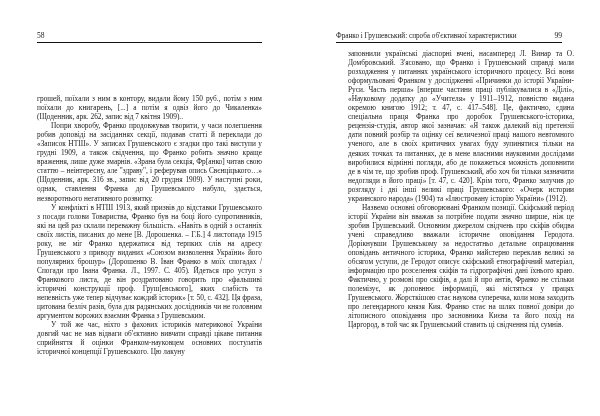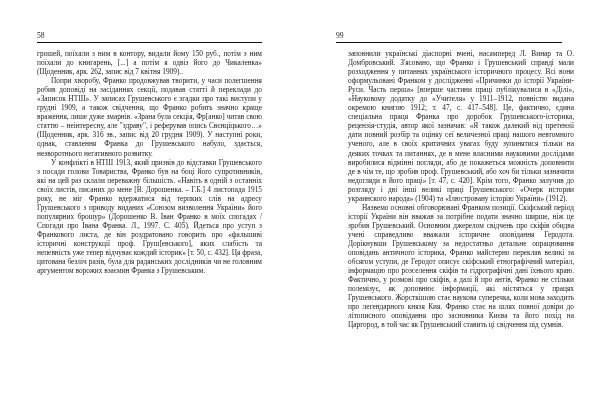--- a/index.html
+++ b/index.html
@@ -9,43 +9,45 @@
   .page.left { left:0; width:300px; }
   .page.right { left:300px; width:300px; }
   .header { position:absolute; top:30px; height:12px; font-size:7.2px; line-height:12px; display:flex; justify-content:space-between; }
   .left .header { left:37px; width:225px;align-items:center; }
   .right .header { left:36px; width:226px; }
   .rule { position:absolute; top:42px; height:0; border-top:0.9px solid #111; }
   .left .rule { left:37px; width:225px; }
   .right .rule { left:36px; width:226px; }
   .pagenum { font-size:7.6px; }
   .body { position:absolute; top:49px; font-size:7.35px; line-height:9.05px; text-align:justify; hyphens:manual; }
-  .left .body { left:37px; width:225px; }
+  .left .body { left:37px; width:225px;margin-top:45px; }
   .right .body { left:36px; width:226px;margin-left:12px; }
   .body p { margin:0; text-indent:0; }
   .body p.ind { text-indent:14px; }
   .body p.cont { text-indent:0; }
 </style>
 </head>
 <body>
 
 <div class="page left">
   <div class="header">
     <span class="pagenum">58</span>
   </div>
   <div class="rule"></div>
   <div class="body">
     <p class="cont">грошей, поїхали з ним в контору, видали йому 150 руб., потім з ним поїхали до книгарень, [...] а потім я одвіз його до Чикаленка» (Щоденник, арк. 262, запис від 7 квітня 1909)..</p>
     <p class="ind">Попри хворобу, Франко продовжував творити, у часи полегшення робив доповіді на засіданнях секції, подавав статті й переклади до «Записок НТШ». У записах Грушевського є згадки про такі виступи у грудні 1909, а також свідчення, що Франко робить значно краще враження, лише дуже змарнів. «Зрана була секція, Фр[анко] читав свою статтю – неінтересну, але "здраву", і реферував опись Свєнціцького…» (Щоденник, арк. 316 зв., запис від 20 грудня 1909). У наступні роки, однак, ставлення Франка до Грушевського набуло, здається, незворотнього негативного розвитку.</p>
     <p class="ind">У конфлікті в НТШ 1913, який призвів до відставки Грушевського з посади голови Товариства, Франко був на боці його супротивників, які на цей раз склали переважну більшість. «Навіть в одній з останніх своїх листів, писаних до мене [В. Дорошенка. – Г.Б.] 4 листопада 1915 року, не міг Франко вдержатися від терпких слів на адресу Грушевського з приводу виданих «Союзом визволення України» його популярних брошур» (Дорошенко В. Іван Франко в моїх спогадах / Спогади про Івана Франка. Л., 1997. С. 405). Йдеться про уступ з Франкового листа, де він роздратовано говорить про «фальшиві історичні конструкції проф. Груш[евського], яких слабість та непевність уже тепер відчуває кождий історик» [т. 50, с. 432]. Ця фраза, цитована безліч разів, була для радянських дослідників чи не головним аргументом ворожих взаємин Франка з Грушевським.</p>
+    <p class="ind">У той же час, ніхто з фахових істориків материкової України довгий час не мав відваги об'єктивно вивчати справді цікаве питання сприйняття й оцінки Франком-науковцем основних постулатів історичної концепції Грушевського. Цю лакуну</p>
   </div>
 </div>
 
 <div class="page right">
   <div class="header">
+    <span>Франко і Грушевський: спроба об'єктивної характеристики</span>
     <span class="pagenum">99</span>
   </div>
   <div class="rule"></div>
   <div class="body">
     <p class="cont">заповнили українські діаспорні вчені, насамперед Л. Винар та О. Домбровський. З'ясовано, що Франко і Грушевський справді мали розходження у питаннях українського історичного процесу. Всі вони оформульовані Франком у дослідженні «Причинки до історії України-Руси. Часть перша» [вперше частини праці публікувалися в «Ділі», «Науковому додатку до «Учителя» у 1911–1912, повністю видана окремою книгою 1912; т. 47, с. 417–548]. Це, фактично, єдина спеціальна праця Франка про доробок Грушевського-історика, рецензія-студія, автор якої зазначав: «Я також далекий від претензії дати повний розбір та оцінку сеї величезної праці нашого невтомного ученого, але в своїх критичних увагах буду зупинятися тільки на деяких точках та питаннях, де в мене власними науковими дослідами виробилися відмінні погляди, або де покажеться можність доповнити де в чім те, що зробив проф. Грушевський, або хоч би тільки зазначити недогляди в його праці» [т. 47, с. 420]. Крім того, Франко залучив до розгляду і дві інші великі праці Грушевського: «Очерк истории украинского народа» (1904) та «Ілюстровану історію України» (1912).</p>
     <p class="ind">Назвемо основні обговорювані Франком позиції. Скіфський період історії України він вважав за потрібне подати значно ширше, ніж це зробив Грушевський. Основним джерелом свідчень про скіфів обидва учені справедливо вважали історичне оповідання Геродота. Дорікнувши Грушевському за недостатньо детальне опрацювання оповідань античного історика, Франко майстерно переклав великі за обсягом уступи, де Геродот описує скіфський етнографічний матеріал, інформацію про розселення скіфів та гідрографічні дані їхнього краю. Фактично, у розмові про скіфів, а далі й про антів, Франко не стільки полемізує, як доповнює інформації, які містяться у працях Грушевського. Жорсткішою стає наукова суперечка, коли мова заходить про легендарного князя Кия. Франко стає на шлях повної довіри до літописного оповідання про засновника Києва та його похід на Царгород, в той час як Грушевський ставить ці свідчення під сумнів.</p>
   </div>
 </div>
 
 </body></html>

